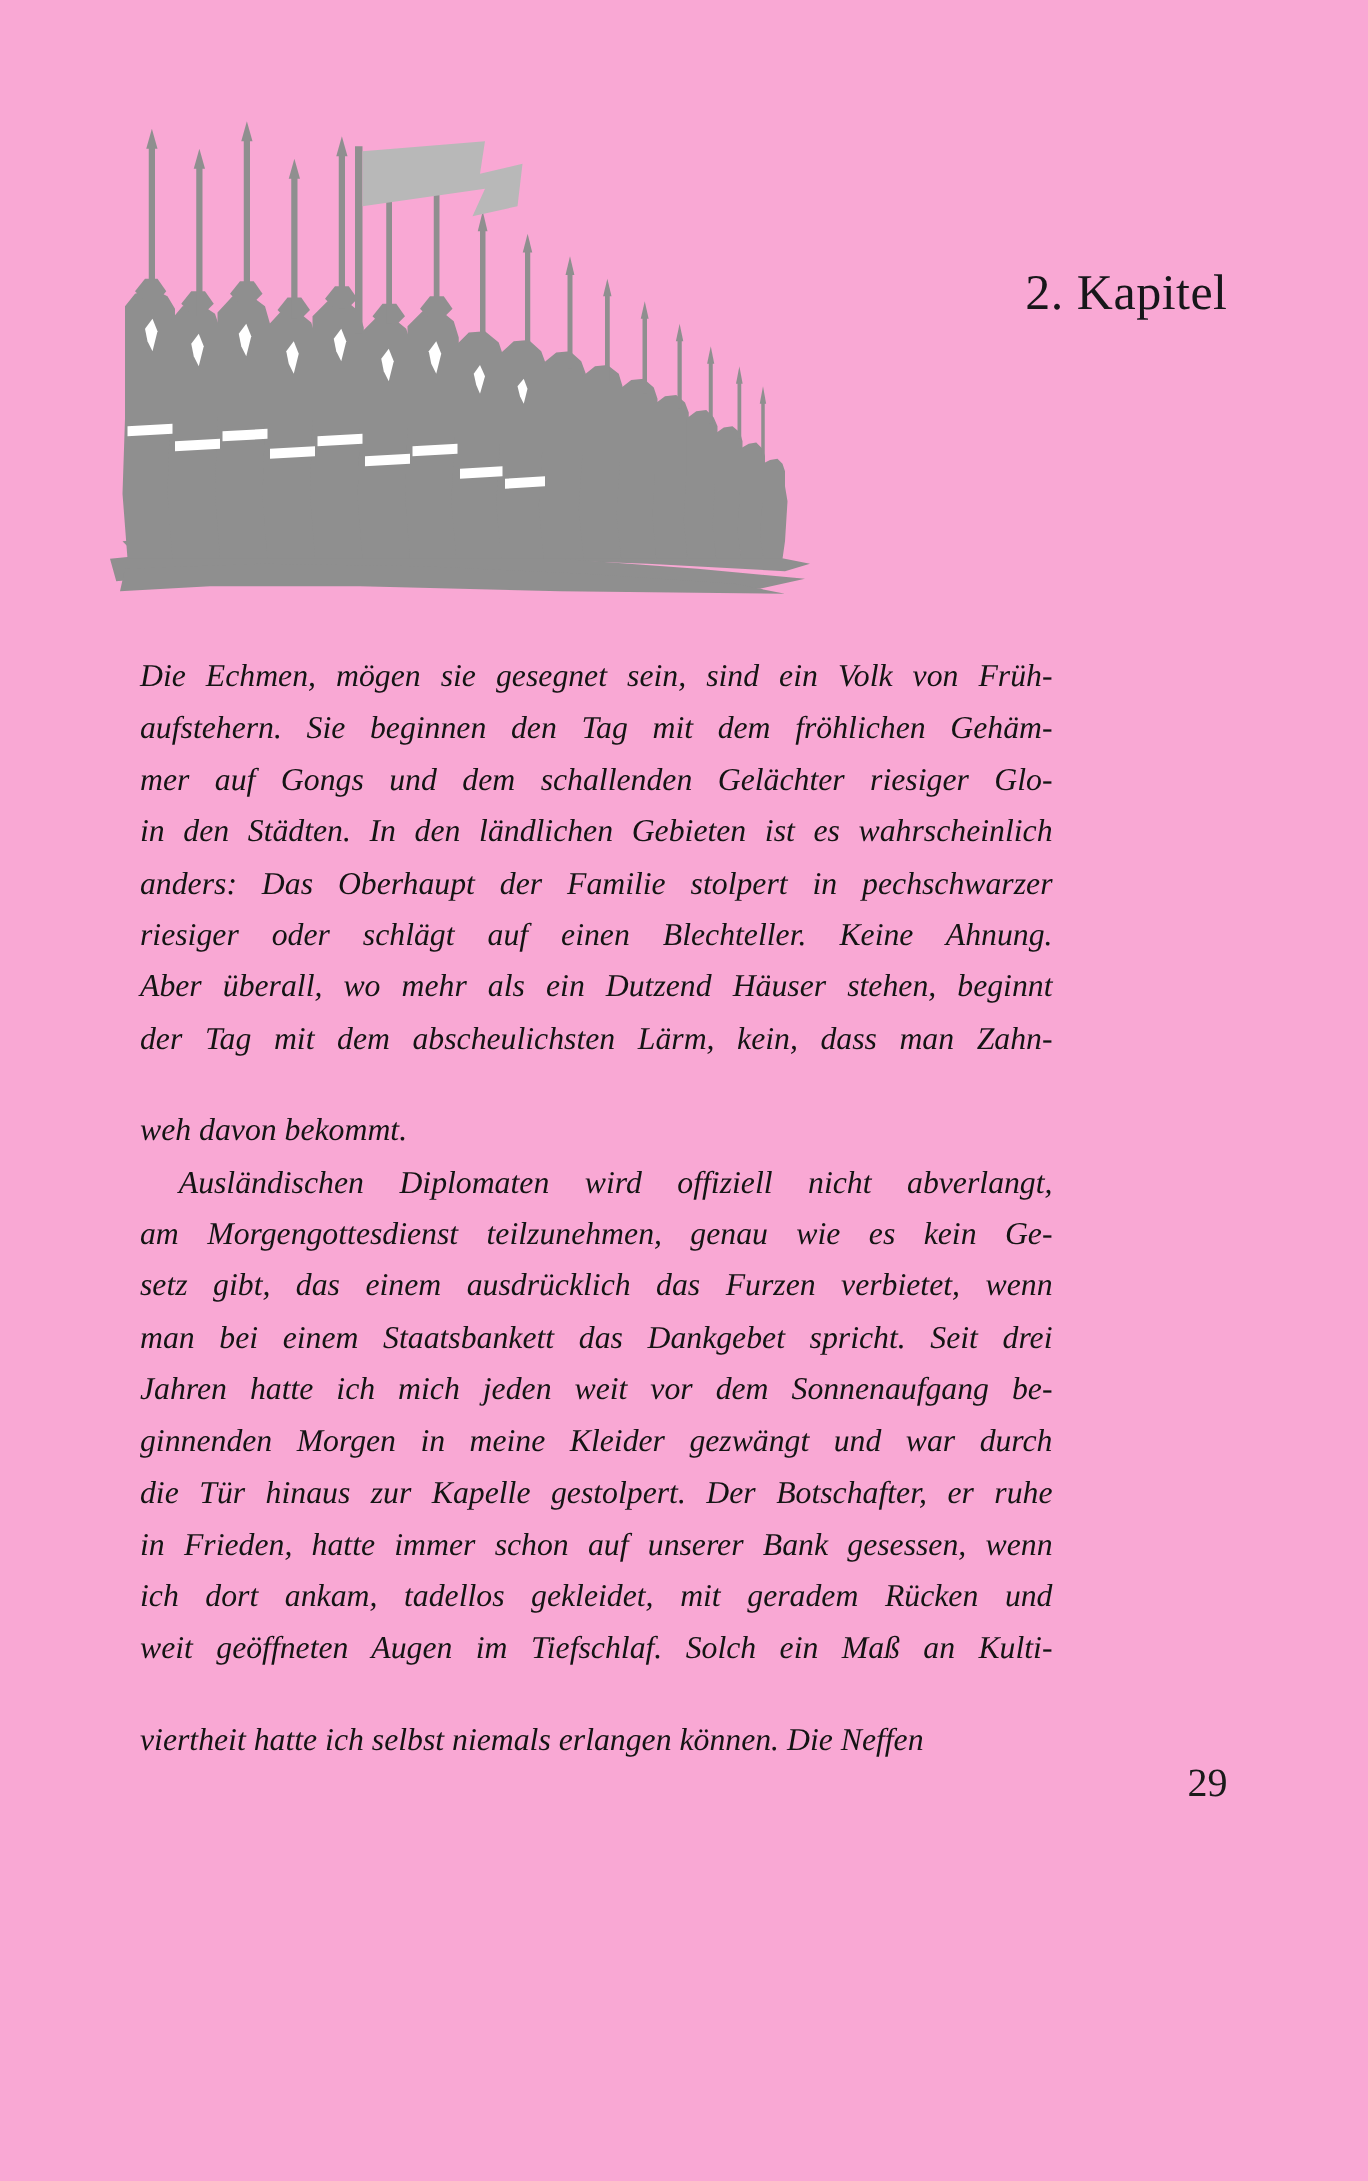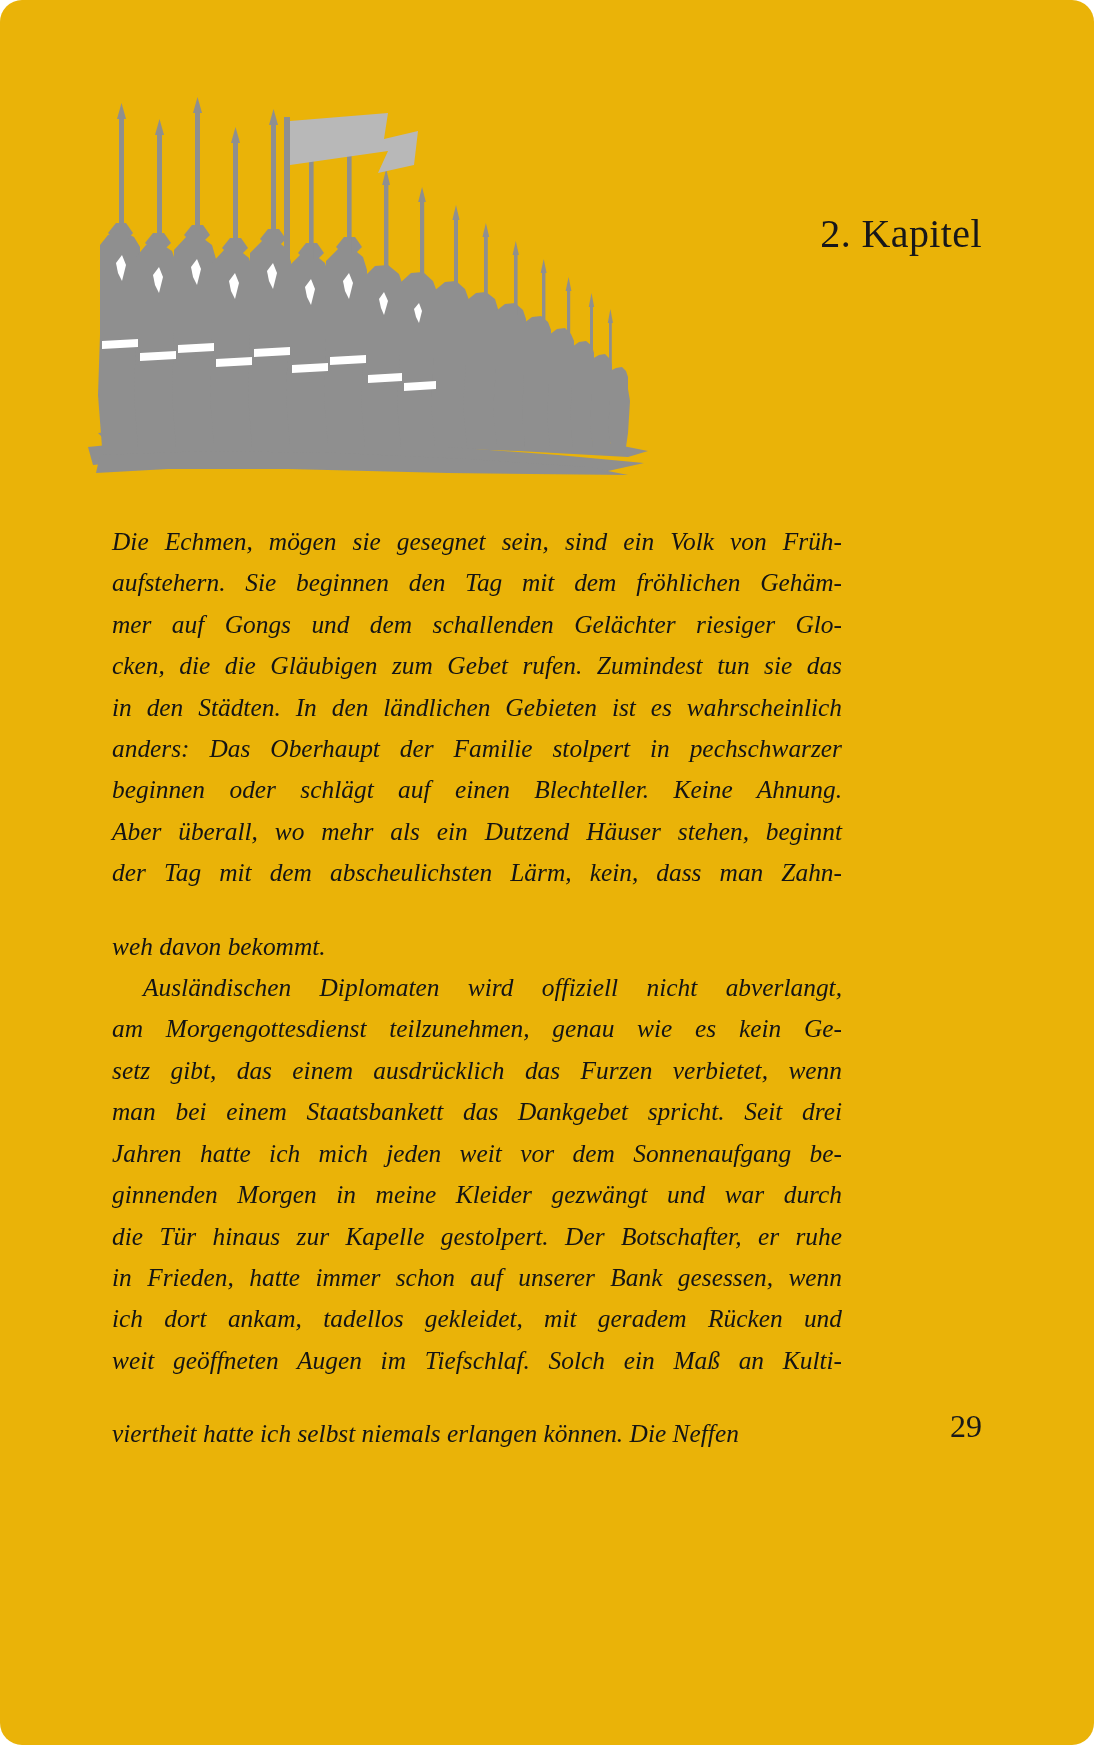--- a/index.html
+++ b/index.html
@@ -8,23 +8,22 @@
     background: #ffffff;
   }
   body {
     font-family: "Liberation Serif", "DejaVu Serif", serif;
     color: #141414;
   }
   .page {
     position: relative;
     width: 1094px;
     height: 1745px;
-    background: #eab308;
+    background: #f9a8d4;
     overflow: hidden;
-    border-radius: 22px;
   }
 
   
   .opening {
     position: relative;
     width: 1094px;
     height: 430px;
   }
 
   .chapter-illustration {
@@ -209,24 +208,23 @@
 
     <div class="chapter-title">2. Kapitel</div>
   </div>
 
   <div class="body-text">
 
     <div class="para lines" id="para-1">
         <span>Die Echmen, mögen sie gesegnet sein, sind ein Volk von Früh-</span>
         <span>aufstehern. Sie beginnen den Tag mit dem fröhlichen Gehäm-</span>
         <span>mer auf Gongs und dem schallenden Gelächter riesiger Glo-</span>
-        <span>cken, die die Gläubigen zum Gebet rufen. Zumindest tun sie das</span>
         <span>in den Städten. In den ländlichen Gebieten ist es wahrscheinlich</span>
         <span>anders: Das Oberhaupt der Familie stolpert in pechschwarzer</span>
-        <span>beginnen oder schlägt auf einen Blechteller. Keine Ahnung.</span>
+        <span>riesiger oder schlägt auf einen Blechteller. Keine Ahnung.</span>
         <span>Aber überall, wo mehr als ein Dutzend Häuser stehen, beginnt</span>
         <span>der Tag mit dem abscheulichsten Lärm, kein, dass man Zahn-</span>
         <span class="last">weh davon bekommt.</span>
       </div>
     <div class="para lines" id="para-2">
         <span><span class="first-indent"></span>Ausländischen Diplomaten wird offiziell nicht abverlangt,</span>
         <span>am Morgengottesdienst teilzunehmen, genau wie es kein Ge-</span>
         <span>setz gibt, das einem ausdrücklich das Furzen verbietet, wenn</span>
         <span>man bei einem Staatsbankett das Dankgebet spricht. Seit drei</span>
         <span>Jahren hatte ich mich jeden weit vor dem Sonnenaufgang be-</span>

